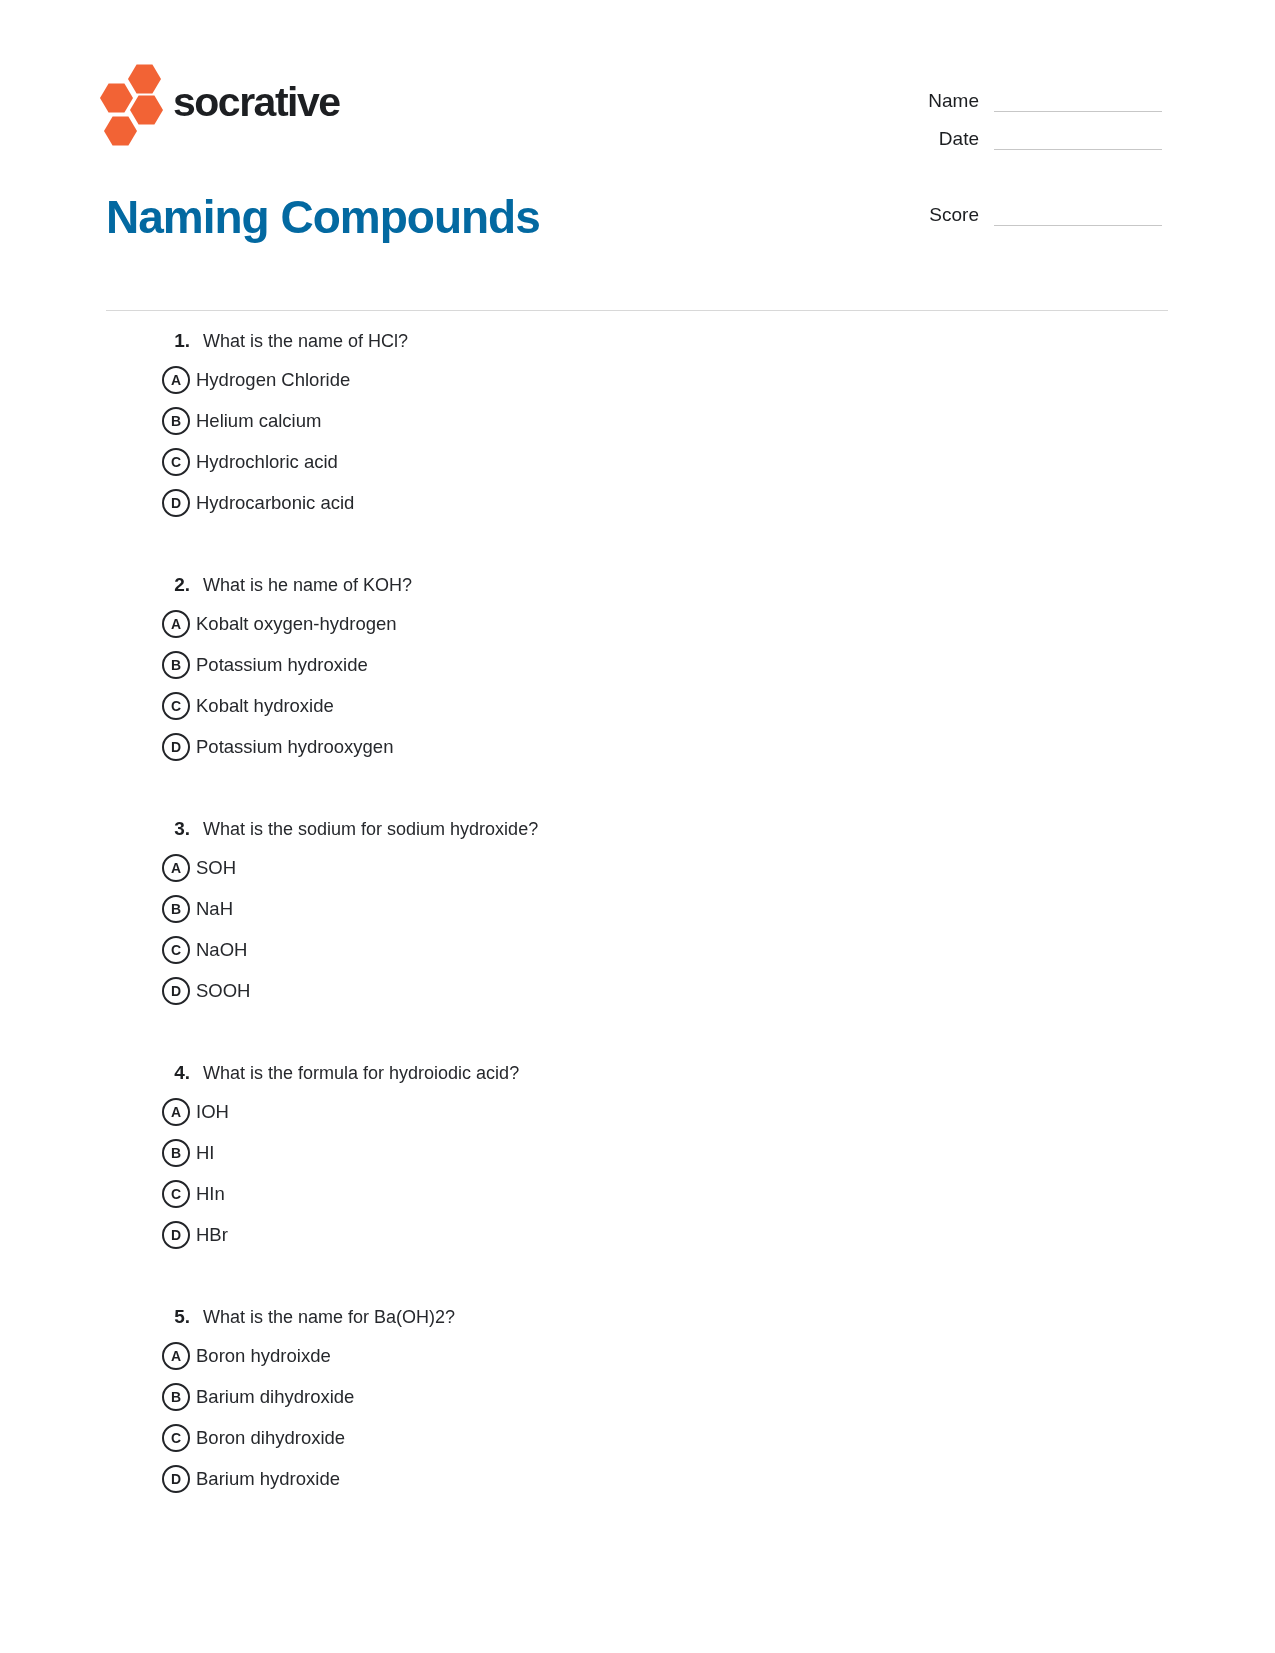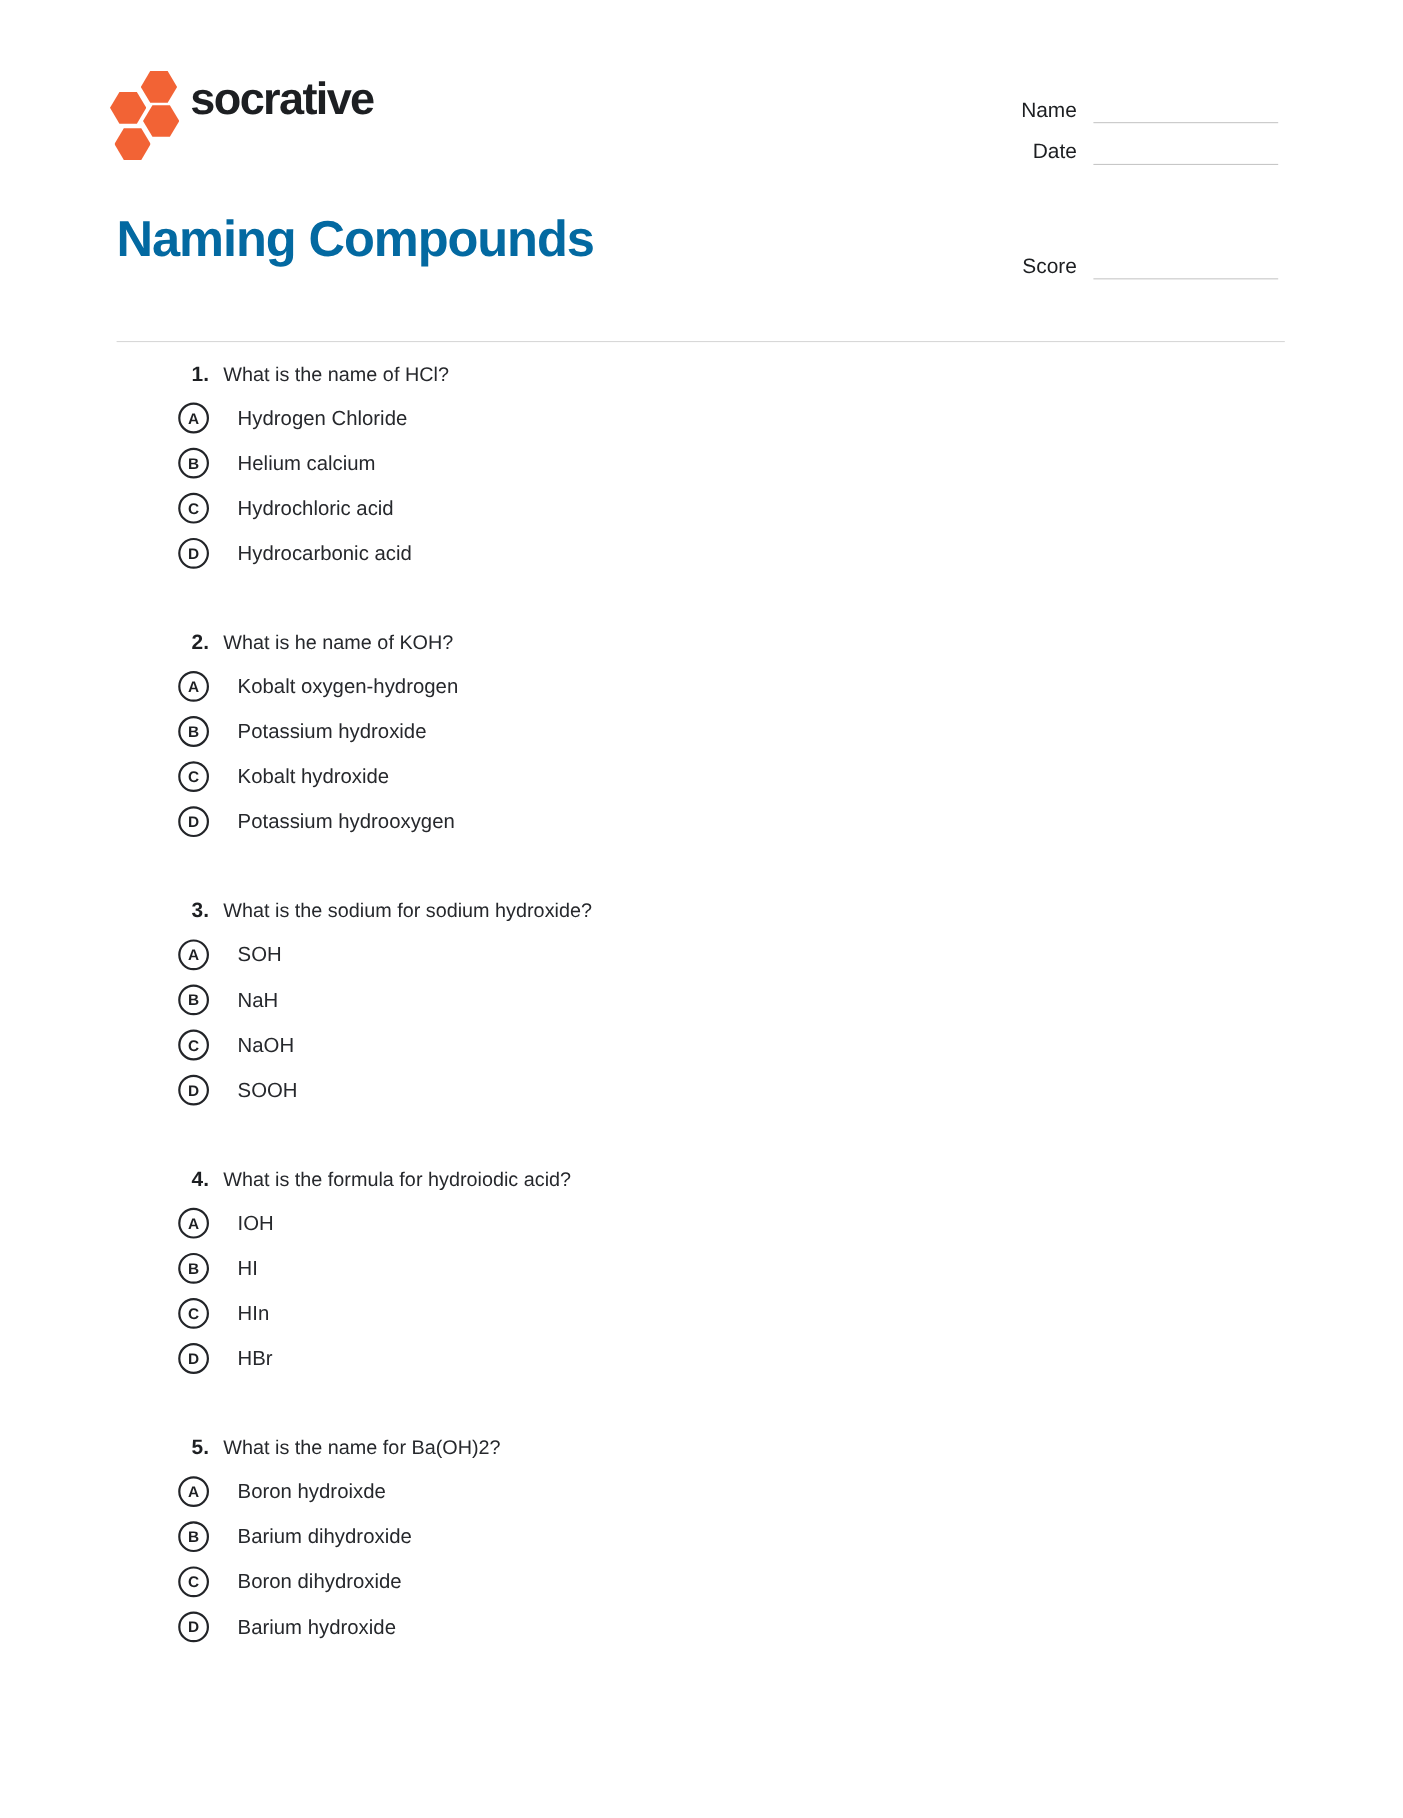--- a/index.html
+++ b/index.html
@@ -39,32 +39,32 @@
   .hex1 { left: 28px; top: 0; }
   .hex2 { left: 0;    top: 19px; }
   .hex3 { left: 30px; top: 31px; }
   .hex4 { left: 4px;  top: 52px; }
   .wordmark {
     font-size: 41px;
     font-weight: 700;
     letter-spacing: -1.5px;
     color: #1d1f22;
     margin-left: 9px;
-    margin-top: 6px;
+    margin-top: 18px;
     line-height: 1;
   }
 
   
   .fields {
     position: absolute;
     left: 860px;
     width: 302px;
   }
   .fields-top { top: 74px; }
-  .fields-score { top: 216px; }
+  .fields-score { top: 188px; }
   .field-row {
     display: flex;
     align-items: flex-end;
     justify-content: flex-end;
     height: 24px;
     margin-bottom: 7px;
     margin-top: 14px;
   }
   .field-label {
     font-size: 19px;
@@ -142,21 +142,21 @@
     border-radius: 50%;
     display: flex;
     align-items: center;
     justify-content: center;
     font-size: 14px;
     font-weight: 700;
     color: #1d1f22;
     line-height: 1;
   }
   .option-text {
-    margin-left: 26px;
+    margin-left: 6px;
     font-size: 18.5px;
     color: #26282c;
   }
 </style>
 </head>
 <body style="--brand: #f26335;">
 
 <header>
   <div class="logo">
     <div class="hex-cluster">

